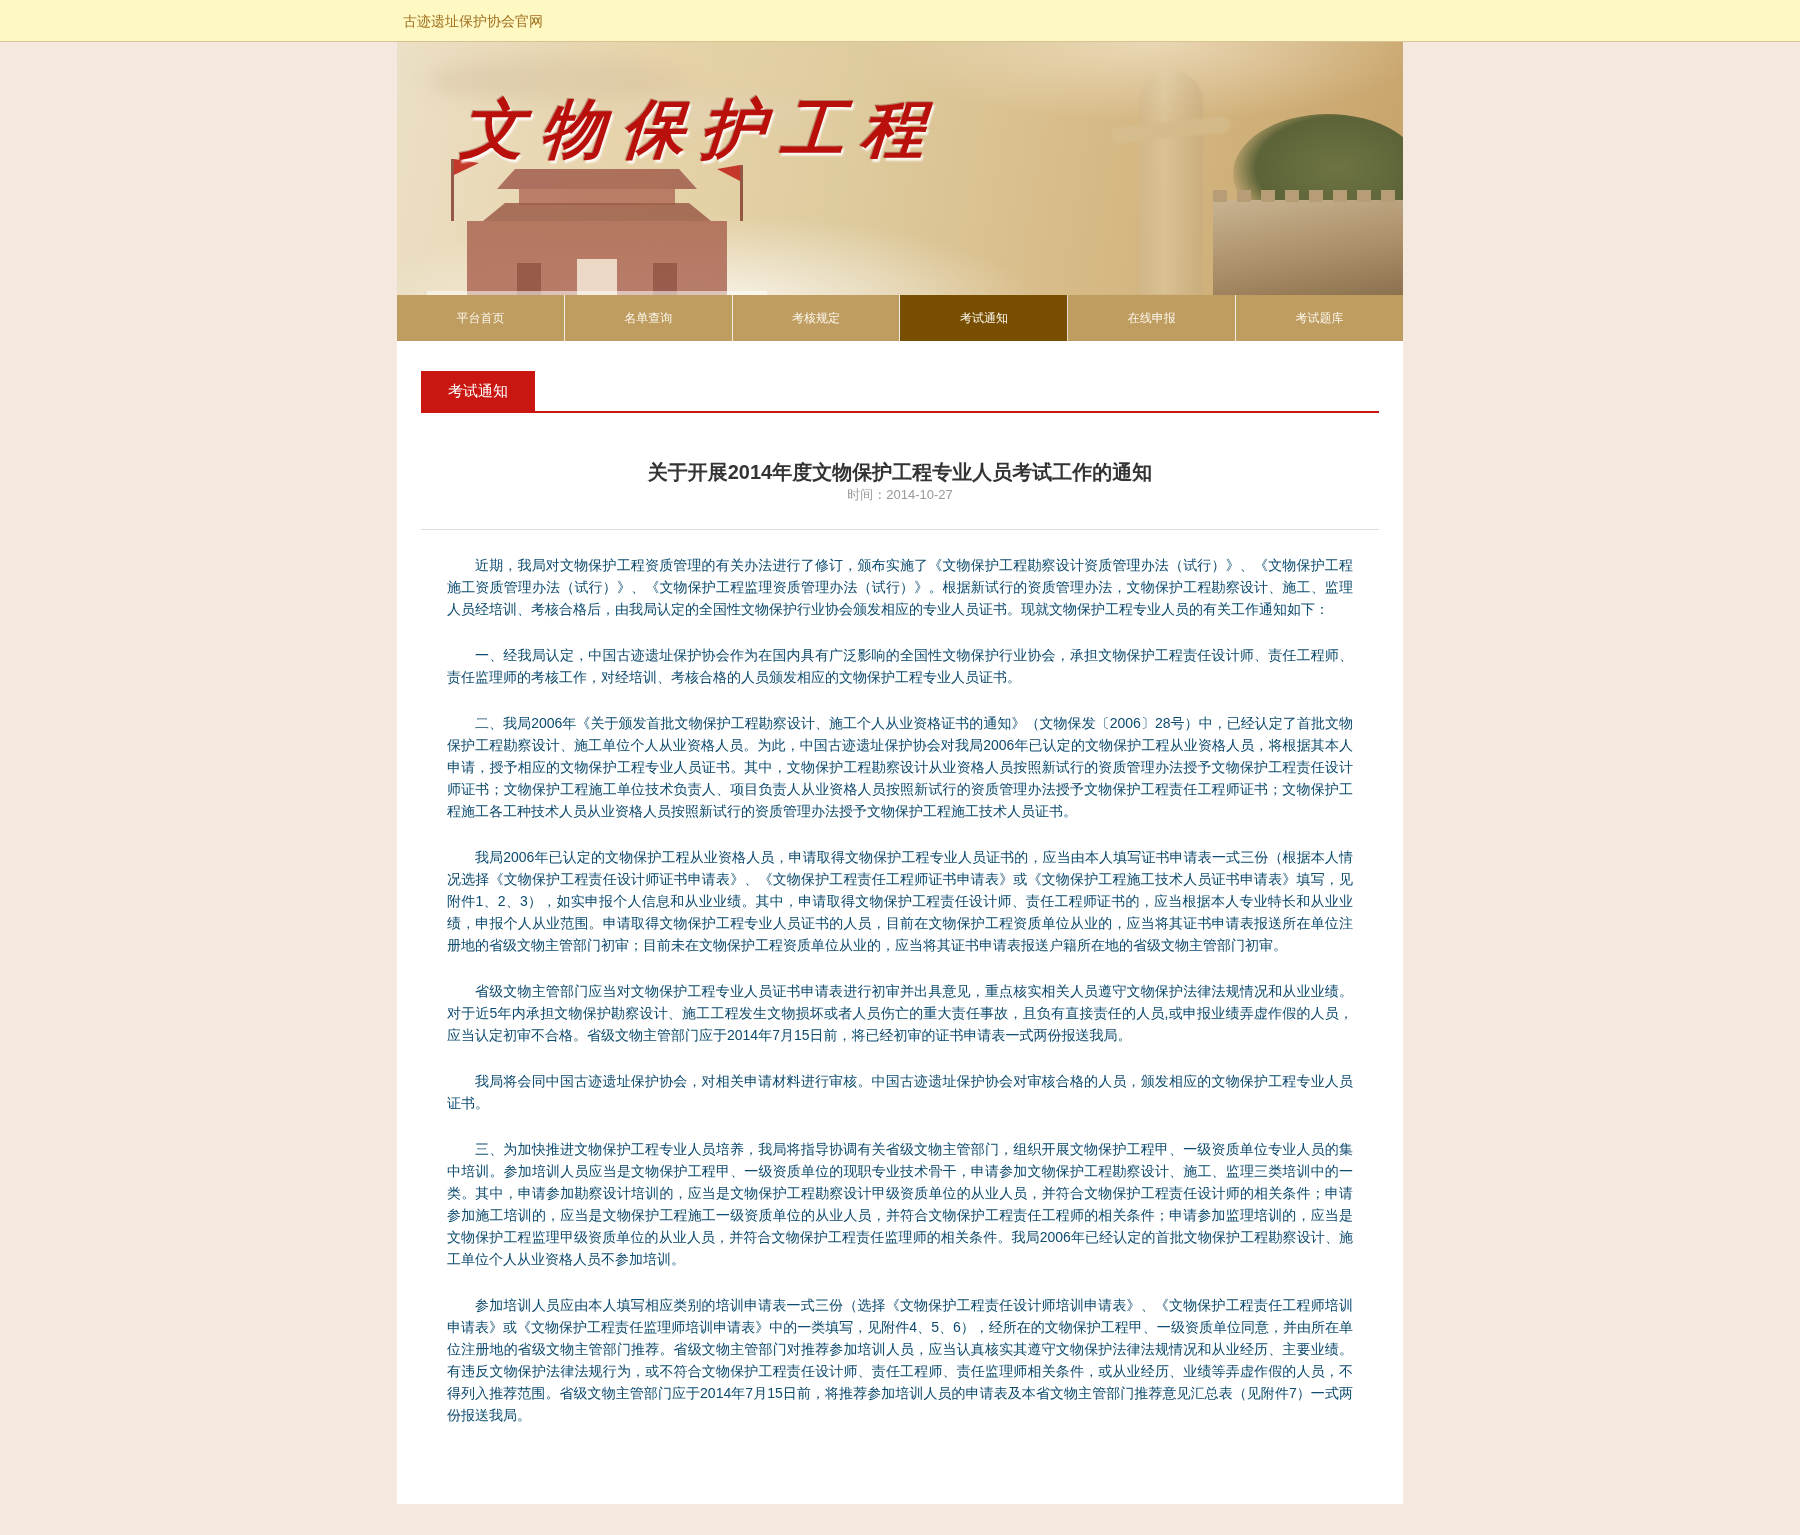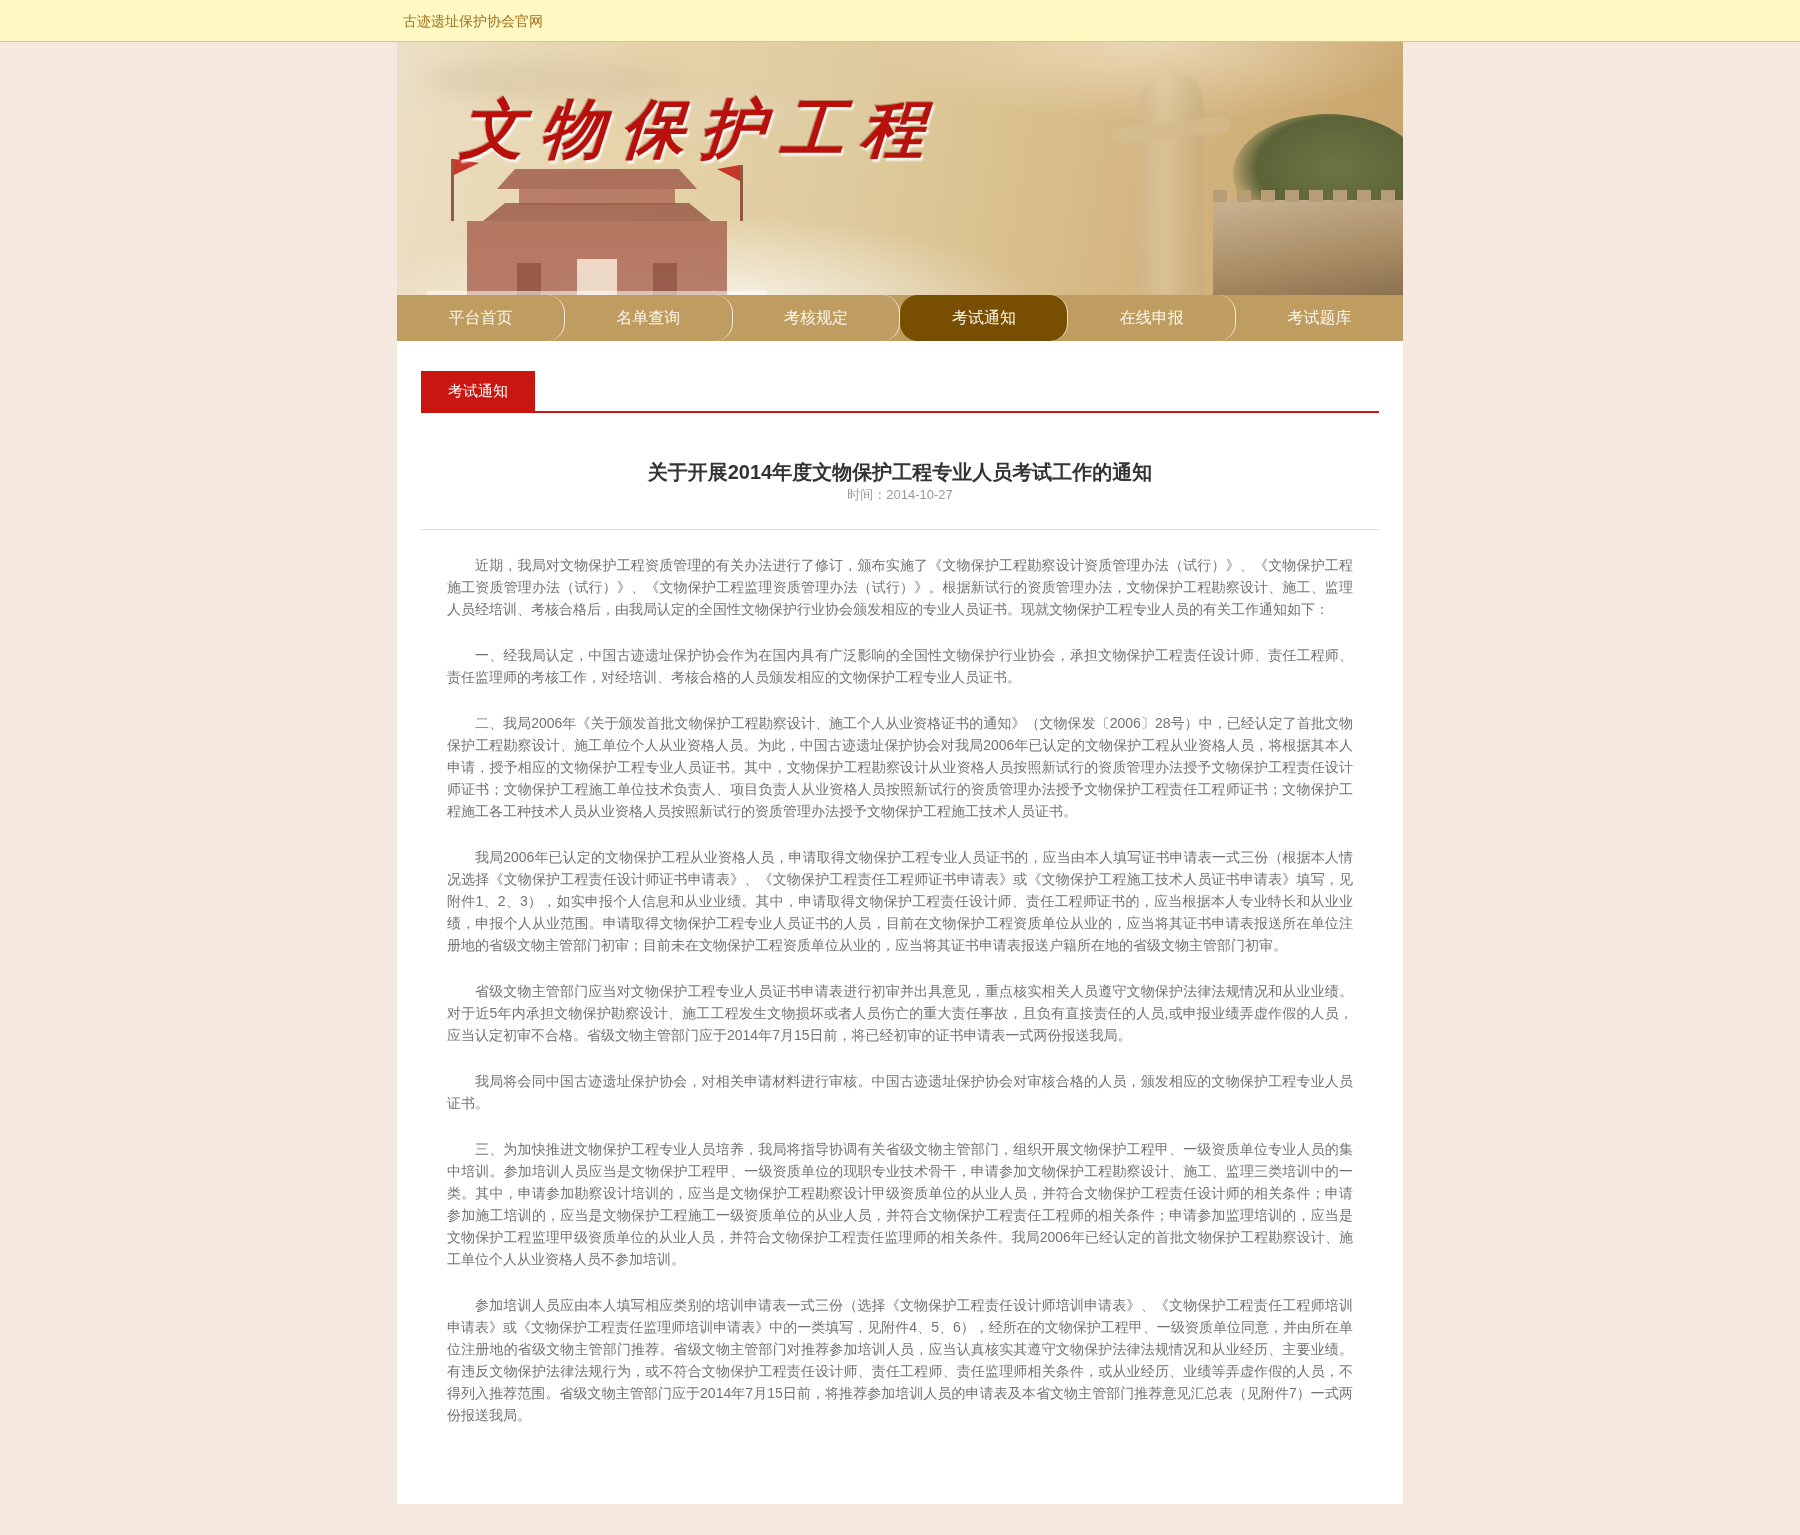--- a/index.html
+++ b/index.html
@@ -64,42 +64,41 @@
   .banner-subtitle {
     position:absolute; right:86px; top:140px;
     font-size:45px; font-weight:bold; letter-spacing:3px; color:#d01414;
     text-shadow:2px 2px 3px rgba(255,255,255,.9);
   }
 
   
   .nav { display:flex; height:46px; background:#bf9c5f; }
   .nav-item {
     flex:1; display:flex; align-items:center; justify-content:center;
-    color:#fbf7ec; font-size:16px; text-decoration:none; cursor:pointer;
+    color:#fbf7ec; font-size:12px; text-decoration:none; cursor:pointer;
     border-right:1px solid rgba(255,255,255,.8);
-    border-radius:18px;
   }
   .nav-item:last-child { border-right:none; }
   .nav-item.active { background:#784e00; }
 
   
   .content { background:#ffffff; padding-bottom:78px; }
   .tab-row { margin:0 24px; padding-top:30px; border-bottom:2px solid #c91610; display:flex; }
   .tab {
     background:#c91610; color:#fff; font-size:15px;
     height:40px; line-height:40px; padding:0 27px; cursor:pointer;
   }
   .article-title {
     margin:46px 50px 0; text-align:center;
     font-size:20px; font-weight:700; color:#333;
   }
   .article-date { text-align:center; font-size:13px; color:#999; }
   .divider { height:1px; background:#dcdcdc; margin:25px 24px 0; }
   .article-body {
-    margin:12px 50px 0; font-size:14px; color:#737373;
+    margin:12px 50px 0; font-size:14px; color:#0c4a6e;
     line-height:22px; text-align:justify;
   }
   .article-body p { margin:24px 0 0; text-indent:2em; }
 
   
   .footer { padding:36px 0 24px; text-align:center; font-size:13px; color:#6e635c; }
 </style>
 </head>
 <body>
 

